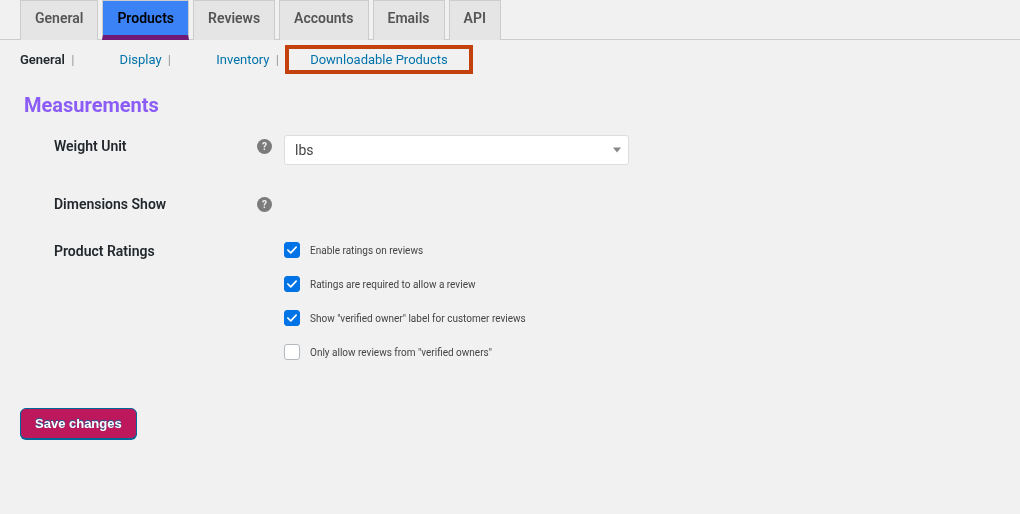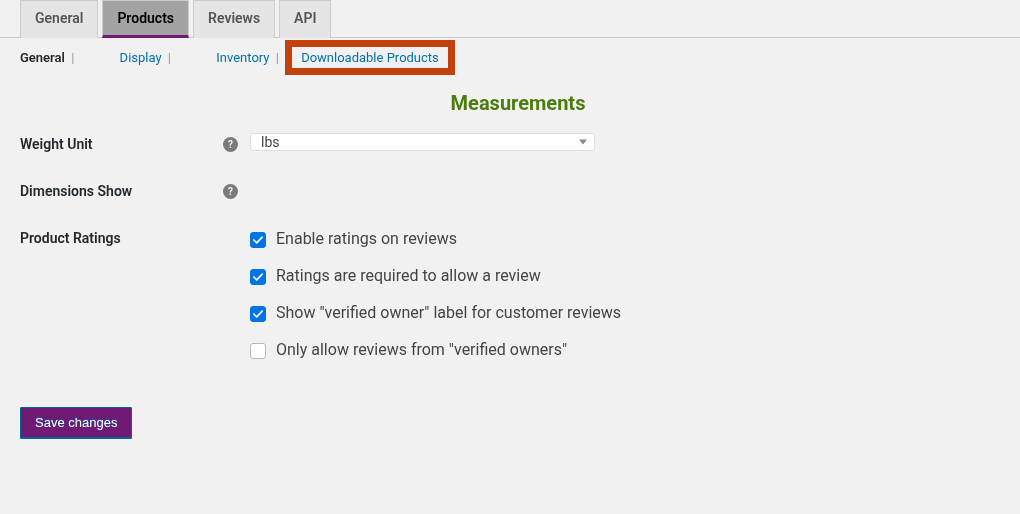--- a/index.html
+++ b/index.html
@@ -26,22 +26,22 @@
     border-bottom: none;
     margin-right: 4px;
     margin-bottom: -1px;
     color: #555;
     font-size: 14px;
     font-weight: 600;
     cursor: pointer;
     position: relative;
   }
   .nav-tab.active {
-    background: #a3a3a3;
-    border-bottom: 3px solid #701a75;
+    background: #3b82f6;
+    border-bottom: 5px solid #701a75;
     color: #000;
   }
 
   
   .subsub {
     font-size: 13px;
     padding: 2px 0 18px 0;
     color: #555;
   }
   .subsub a {
@@ -52,38 +52,38 @@
   }
   .subsub .current {
     color: #23282d;
     font-weight: 600;
   }
   .subsub .sep {
     color: #999;
     margin: 0 3px 0 3px;
   }
   .subsub .boxed {
-    border: 7px solid #c2410c;
-    padding: 3px 9px;
+    border: 4px solid #c2410c;
+    padding: 3px 21px;
   }
 
   
   h2.section {
     font-size: 20px;
     font-weight: 700;
-    color: #4d7c0f;
-    margin: 8px 0 18px 16px;
-    text-align: center;
+    color: #8b5cf6;
+    margin: 8px 0 18px 4px;
   }
 
   
   .form-row {
     display: flex;
     align-items: flex-start;
     margin-bottom: 28px;
+    margin-left: 34px;
   }
   .form-label-col {
     width: 230px;
     display: flex;
     align-items: center;
     padding-top: 3px;
   }
   .form-label {
     font-weight: 600;
     font-size: 14px;
@@ -108,21 +108,21 @@
     flex: 0 0 auto;
   }
 
   
   .select-wrap {
     width: 345px;
     position: relative;
   }
   .select-control {
     width: 100%;
-    height: 18px;
+    height: 30px;
     background: #fff;
     border: 1px solid #ddd;
     border-radius: 3px;
     padding: 0 24px 0 10px;
     font-size: 14px;
     color: #444;
     display: flex;
     align-items: center;
     cursor: pointer;
   }
@@ -137,23 +137,23 @@
     border-top: 5px solid #888;
     pointer-events: none;
   }
 
   
   .checkbox-group {
     padding-top: 2px;
   }
   .check-row {
     display: flex;
-    align-items: flex-end;
+    align-items: center;
     margin-bottom: 18px;
-    font-size: 16px;
+    font-size: 10px;
   }
   .check-row:last-child { margin-bottom: 0; }
   .cbox {
     width: 16px;
     height: 16px;
     border-radius: 3px;
     border: 1px solid #b4b9be;
     background: #fff;
     margin-right: 10px;
     display: inline-flex;
@@ -168,41 +168,43 @@
   }
   .cbox.checked svg { display: block; }
   .cbox svg { display: none; width: 10px; height: 10px; }
 
   .check-label { color: #444; }
 
   
   .button-primary {
     display: inline-block;
     padding: 7px 14px;
-    background: #701a75;
+    background: #be185d;
     border: 1px solid #006799;
-    border-radius: 1px;
+    border-radius: 6px;
     color: #fff;
     font-size: 13px;
-    font-weight: 400;
+    font-weight: 700;
     cursor: pointer;
     box-shadow: 0 1px 0 #006799;
     text-shadow: 0 -1px 1px #006799;
     margin-top: 20px;
   }
 </style>
 </head>
 <body>
 
 <div class="wrap">
 
   <div class="nav-tabs">
     <div class="nav-tab">General</div>
     <div class="nav-tab active">Products</div>
     <div class="nav-tab">Reviews</div>
+    <div class="nav-tab">Accounts</div>
+    <div class="nav-tab">Emails</div>
     <div class="nav-tab">API</div>
   </div>
 
   <div class="subsub">
     <span class="current">General</span>
     <span class="sep">|</span>
     <a>Display</a>
     <span class="sep">|</span>
     <a>Inventory</a>
     <span class="sep">|</span>

